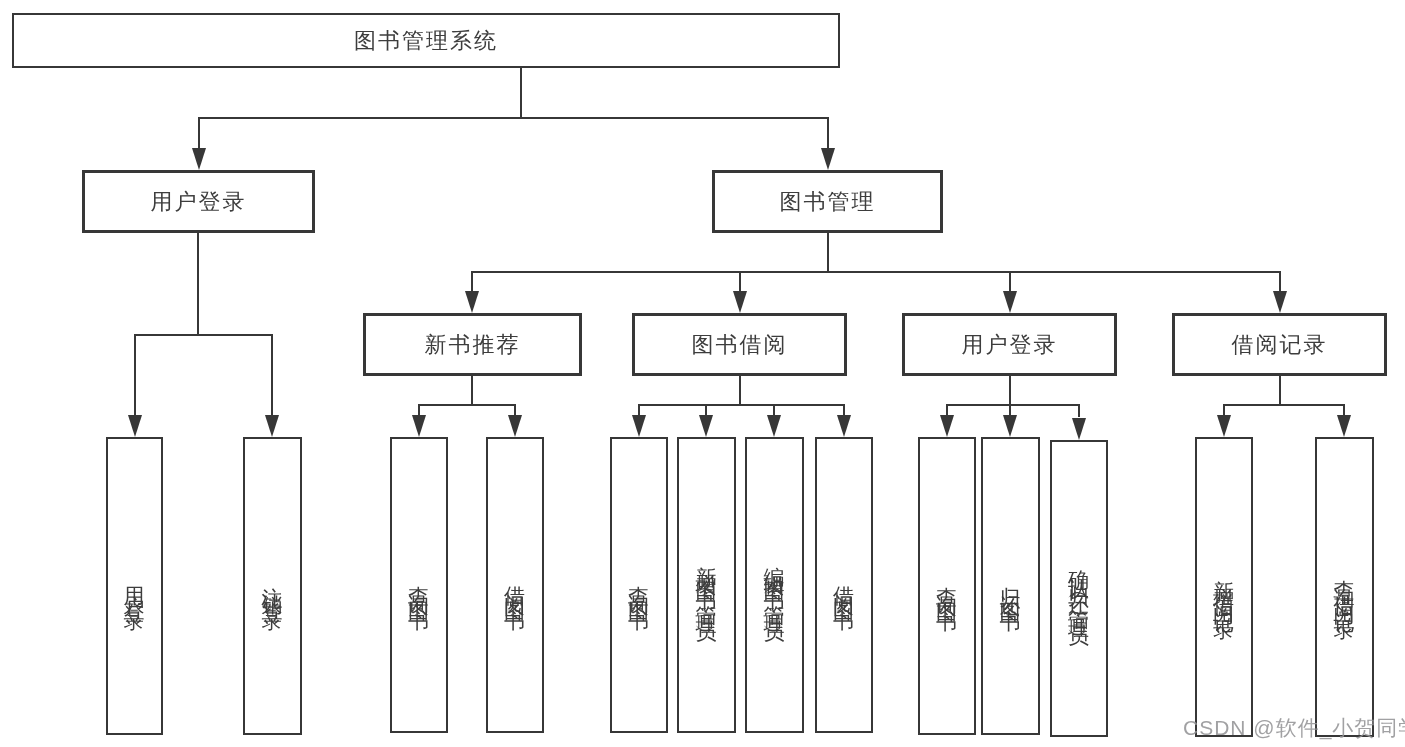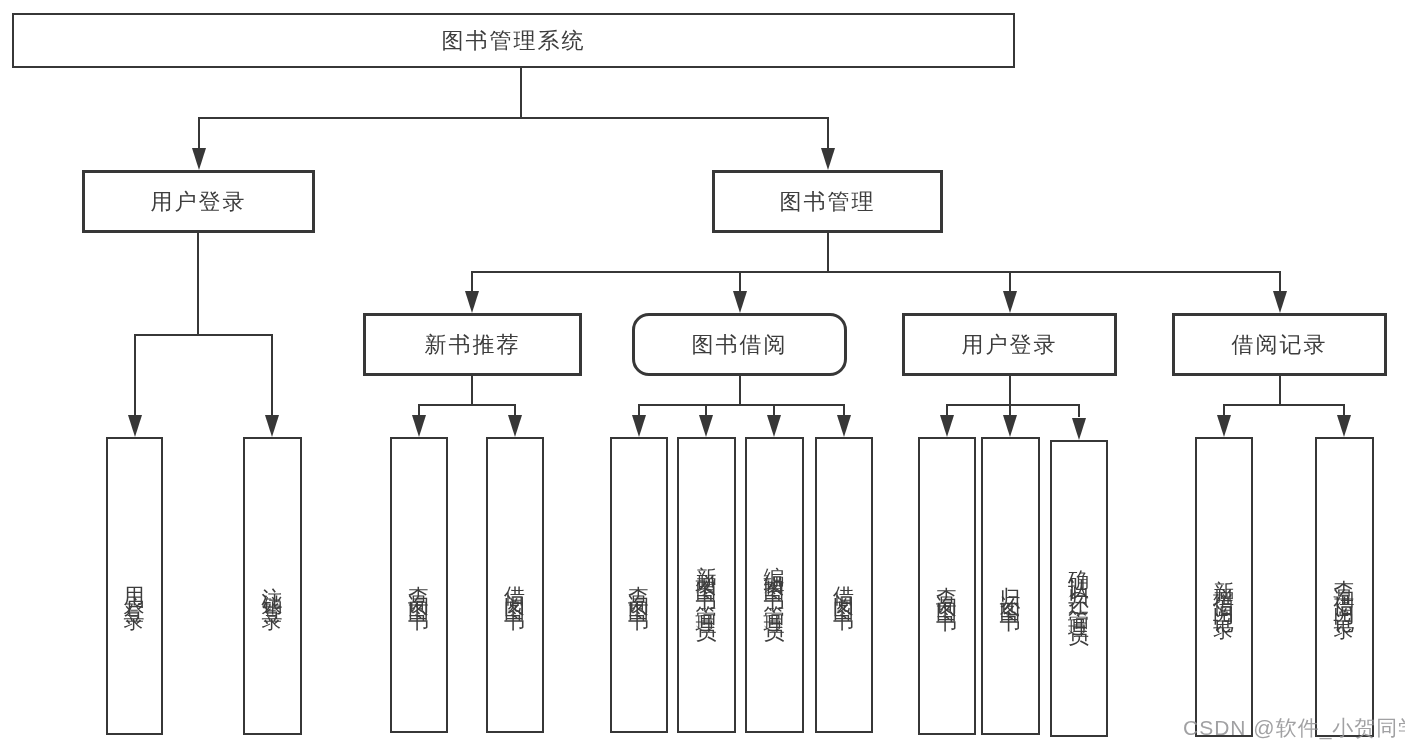--- a/index.html
+++ b/index.html
@@ -43,29 +43,29 @@
     white-space:nowrap;
     z-index:5;
     letter-spacing:1px;
   }
 </style>
 </head>
 <body>
 
 <div id="canvas">
 
-  <div class="box root" style="left:12px;top:13px;width:1003px;height:55px;">图书管理系统</div>
+  <div class="box root" style="left:12px;top:13px;width:828px;height:55px;">图书管理系统</div>
 
   <div class="box mid" style="left:82px;top:170px;width:233px;height:63px;">用户登录</div>
 
   <div class="box mid" style="left:363px;top:313px;width:219px;height:63px;">新书推荐</div>
 
   <div class="box mid" style="left:712px;top:170px;width:231px;height:63px;">图书管理</div>
 
-  <div class="box mid" style="left:632px;top:313px;width:215px;height:63px;border-radius:17px;">图书借阅</div>
+  <div class="box mid" style="left:632px;top:313px;width:215px;height:63px;">图书借阅</div>
 
   <div class="box mid" style="left:902px;top:313px;width:215px;height:63px;">用户登录</div>
 
   <div class="box mid" style="left:1172px;top:313px;width:215px;height:63px;">借阅记录</div>
 
   <div class="box leaf" style="left:106px;top:437px;width:57px;height:298px;">用户登录</div>
 
   <div class="box leaf" style="left:243px;top:437px;width:59px;height:298px;">注销登录</div>
 
   <div class="box leaf" style="left:390px;top:437px;width:58px;height:296px;">查询图书</div>

